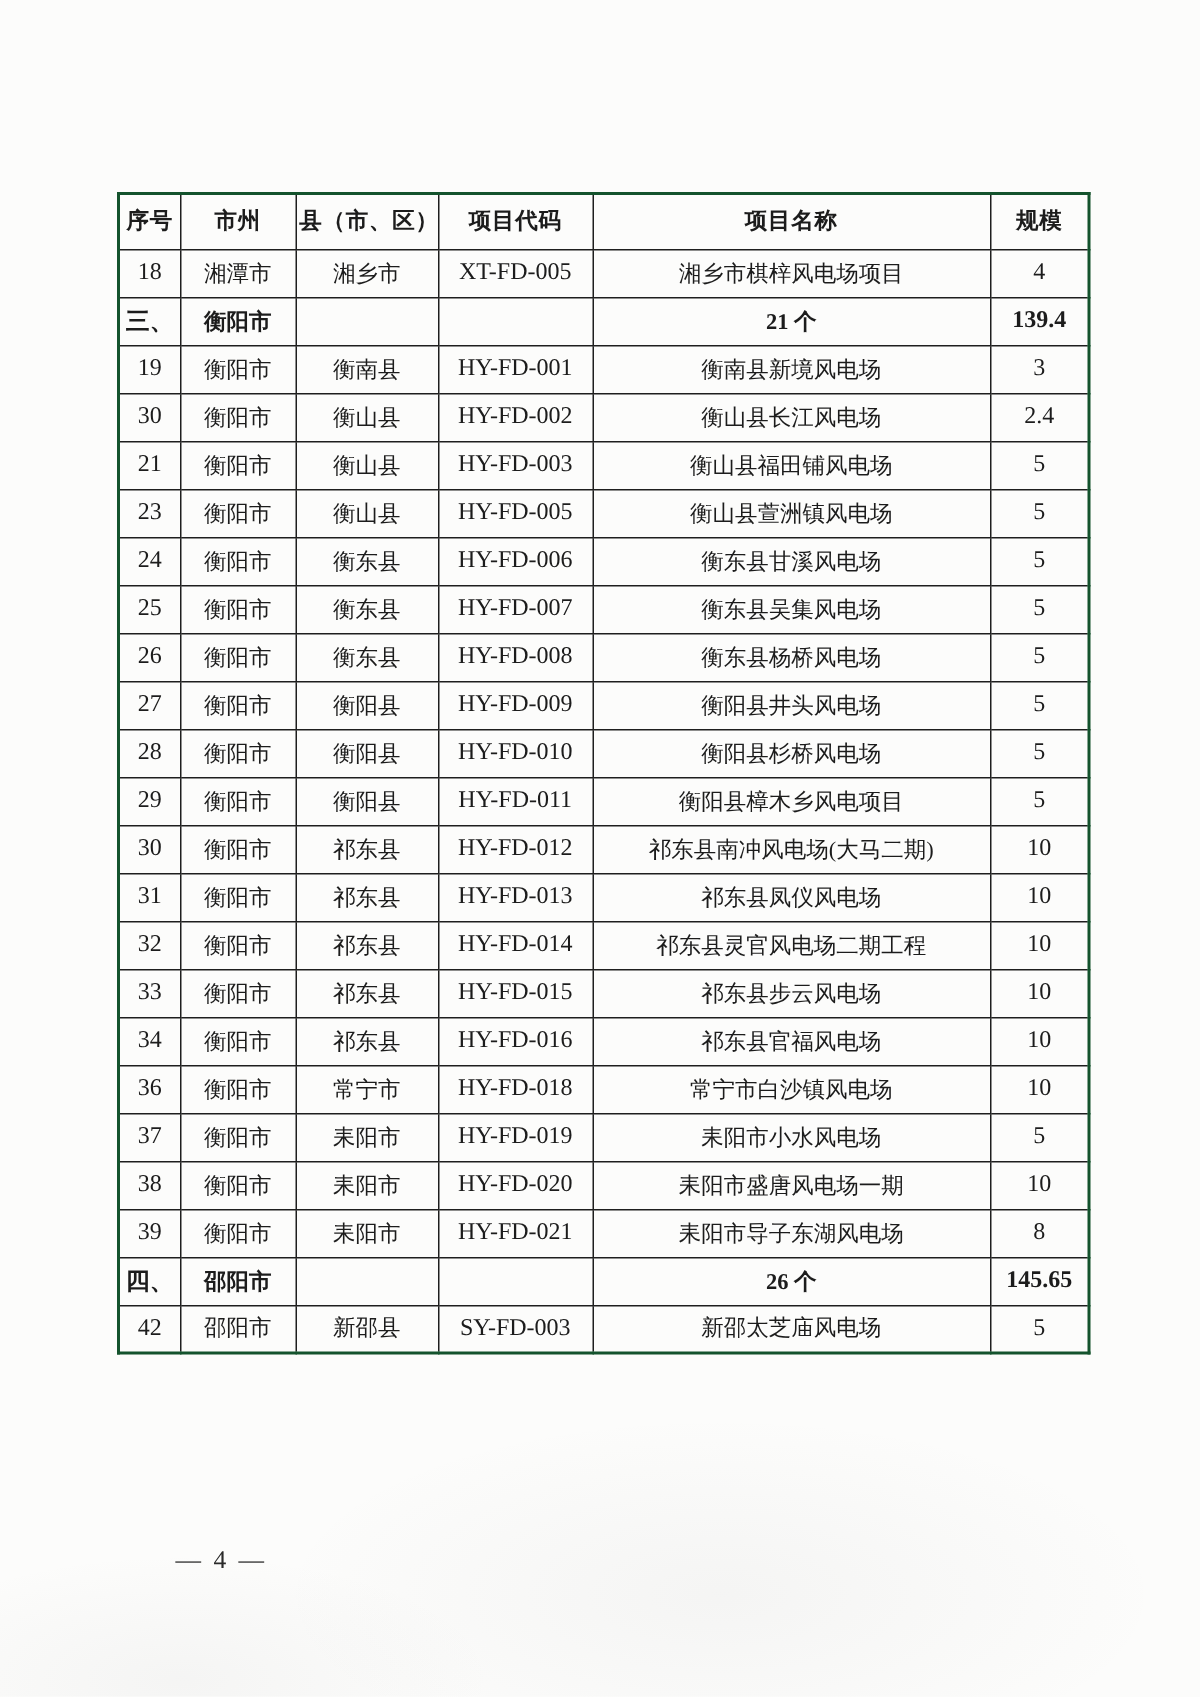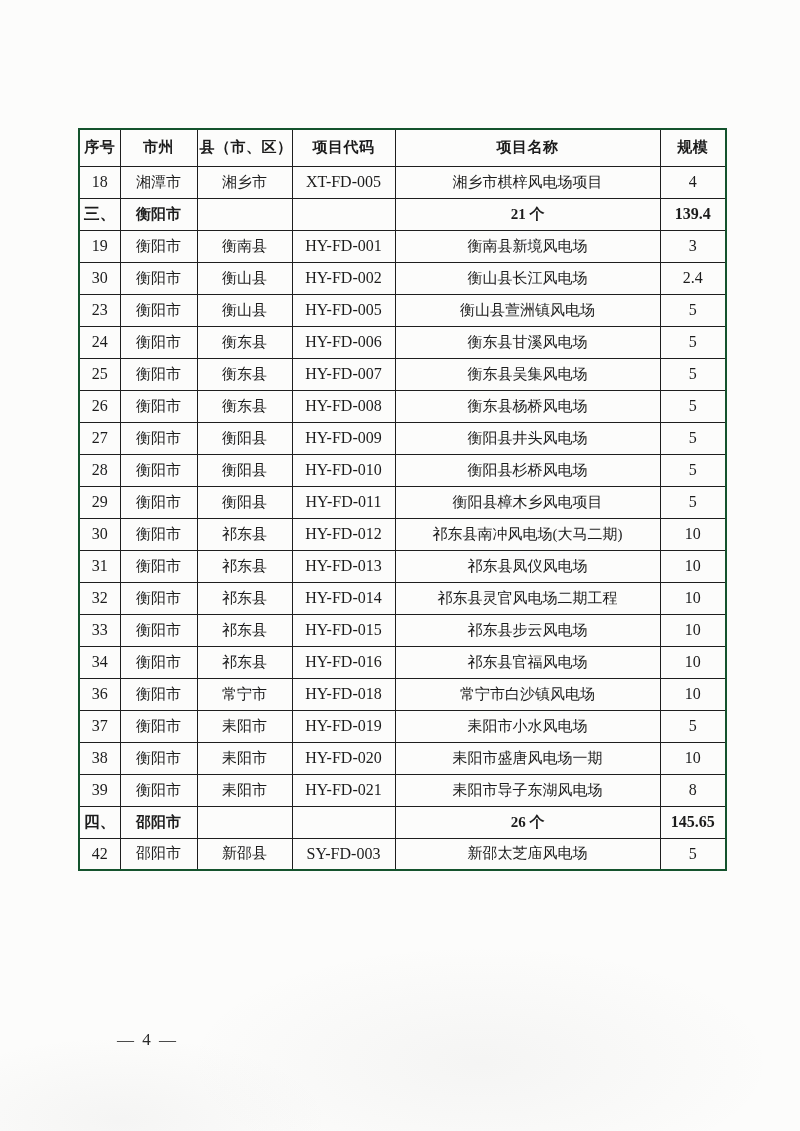--- a/index.html
+++ b/index.html
@@ -96,20 +96,28 @@
       </tr>
       <tr>
         <td class="c-no">30</td>
         <td class="c-city">衡阳市</td>
         <td class="c-county">衡山县</td>
         <td class="c-code">HY-FD-002</td>
         <td class="c-name">衡山县长江风电场</td>
         <td class="c-scale">2.4</td>
       </tr>
       <tr>
+        <td class="c-no">21</td>
+        <td class="c-city">衡阳市</td>
+        <td class="c-county">衡山县</td>
+        <td class="c-code">HY-FD-003</td>
+        <td class="c-name">衡山县福田铺风电场</td>
+        <td class="c-scale">5</td>
+      </tr>
+      <tr>
         <td class="c-no">23</td>
         <td class="c-city">衡阳市</td>
         <td class="c-county">衡山县</td>
         <td class="c-code">HY-FD-005</td>
         <td class="c-name">衡山县萱洲镇风电场</td>
         <td class="c-scale">5</td>
       </tr>
       <tr>
         <td class="c-no">24</td>
         <td class="c-city">衡阳市</td>

